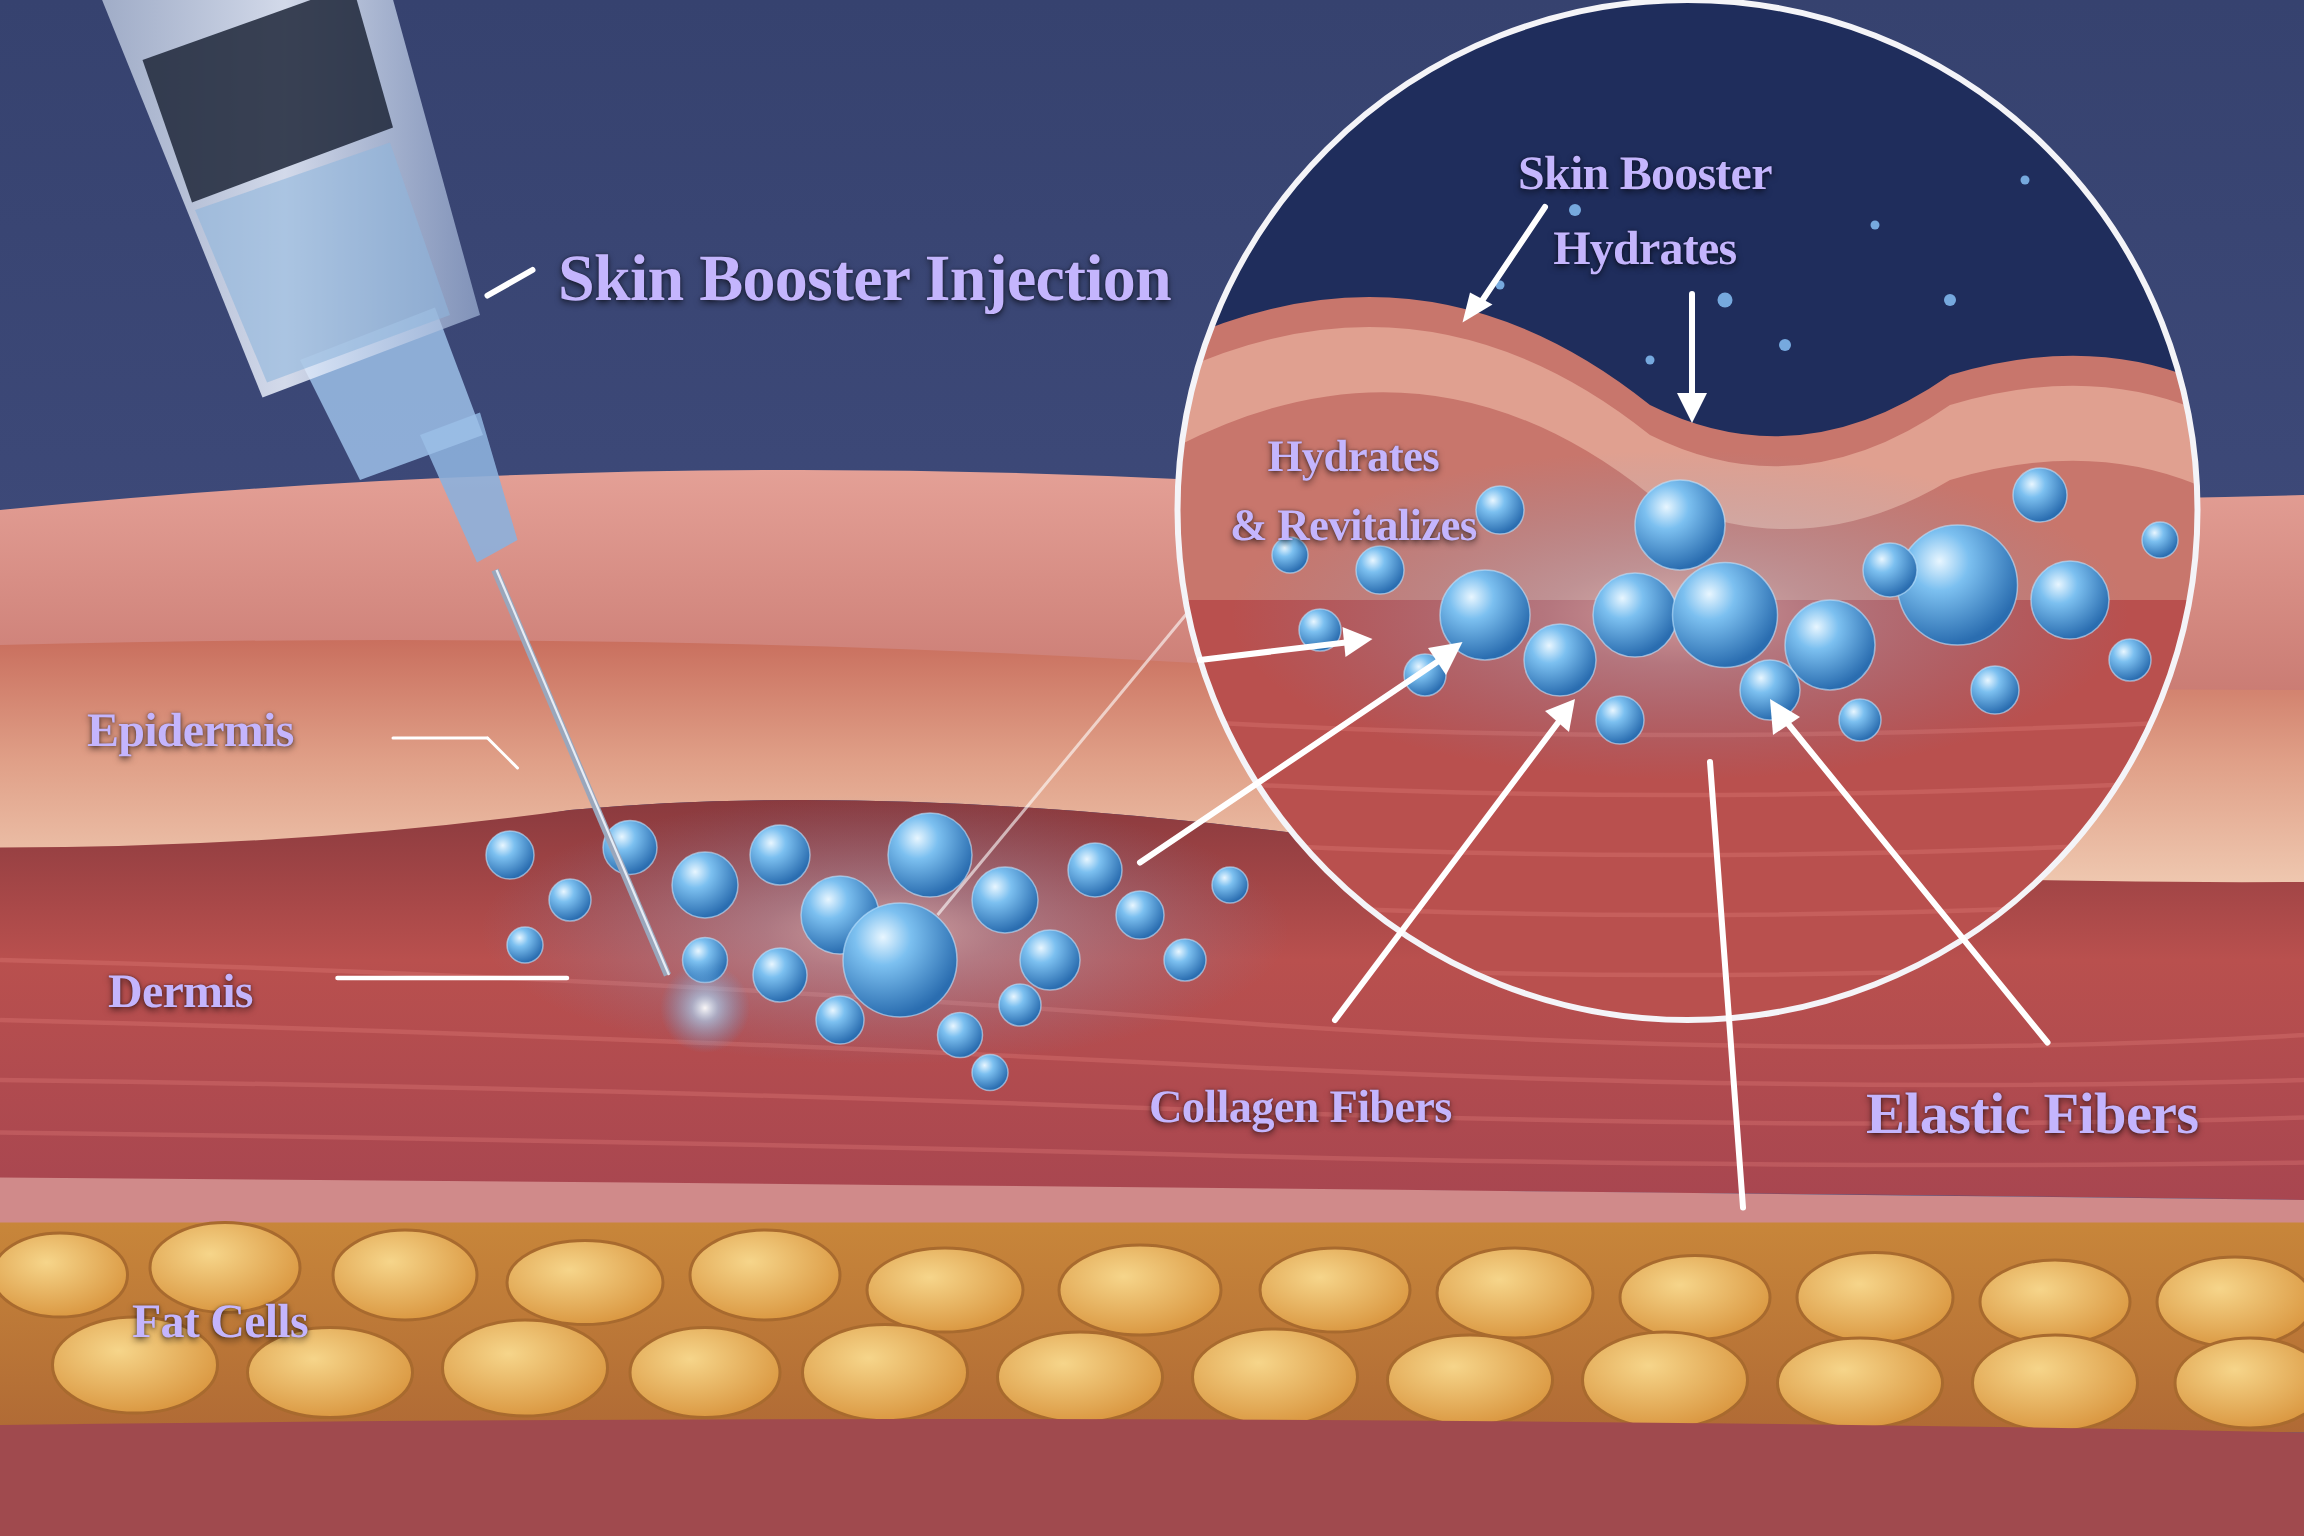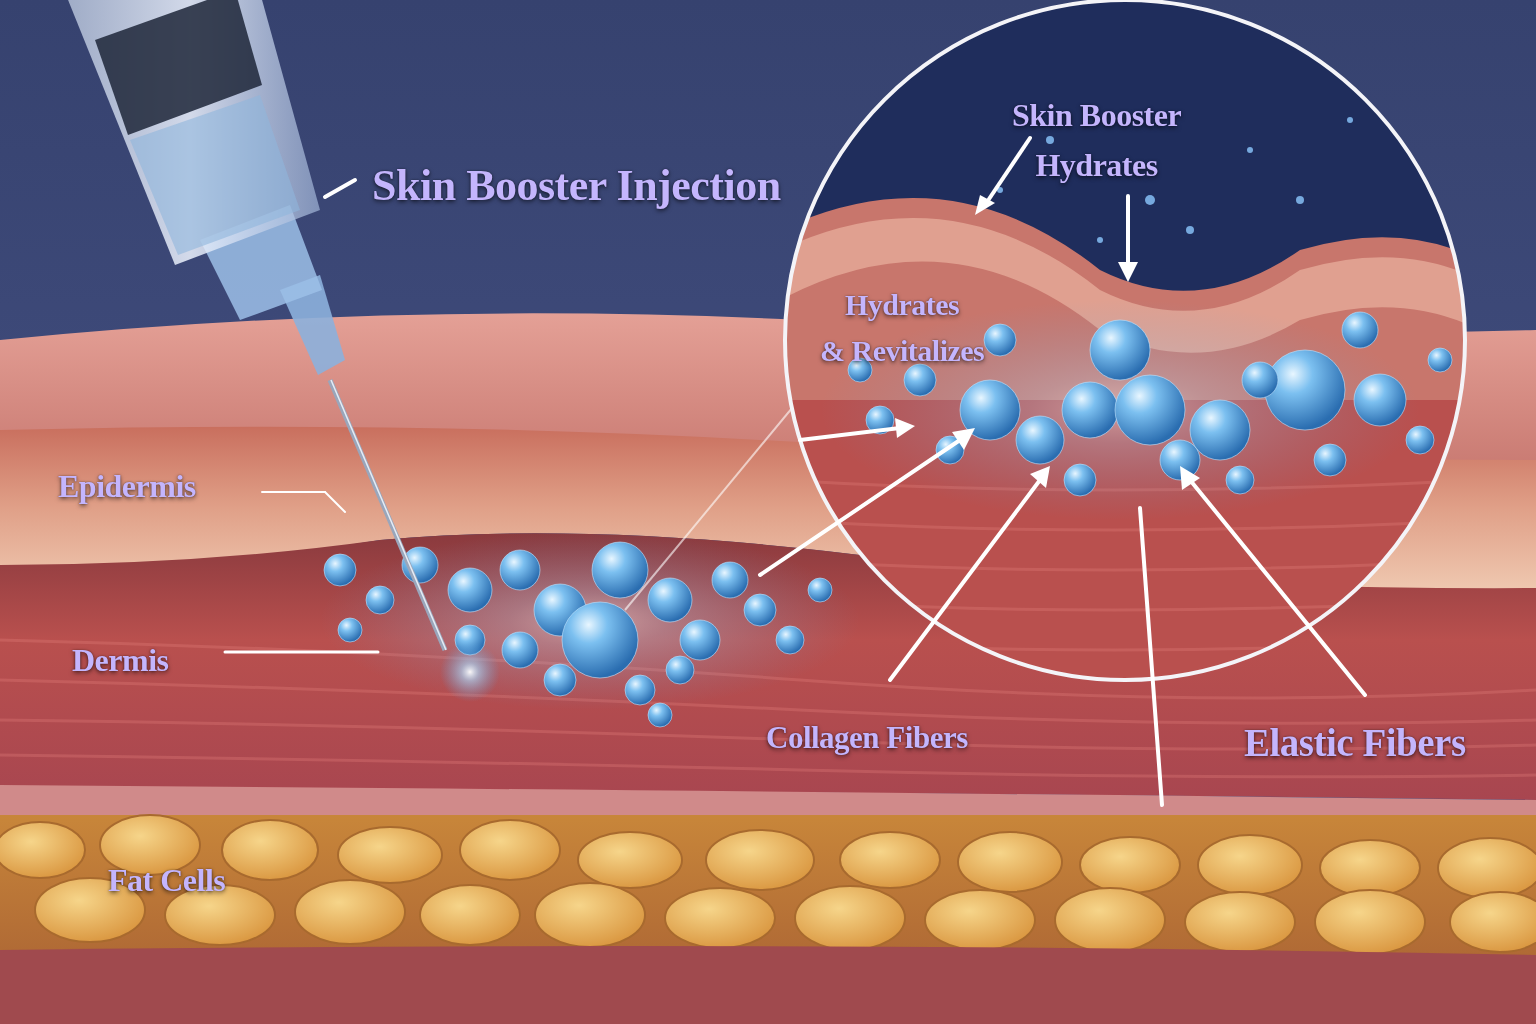--- a/index.html
+++ b/index.html
@@ -9,21 +9,21 @@
   .label {
     position: absolute; color: #c4b5fd; font-weight: bold; white-space: nowrap;
     text-shadow: 0 2px 4px rgba(0,0,0,0.55), 0 0 2px rgba(0,0,0,0.4);
     font-family: Liberation Serif, serif; letter-spacing: -0.5px;
   }
   .l-inj { left: 372px; top: 160px; font-size: 44px; }
   .l-sol { left: 1012px; top: 90px; font-size: 32px; text-align: center; line-height: 50px; }
   .l-hyd { left: 820px; top: 282px; font-size: 30px; text-align: center; line-height: 46px; }
   .l-epi { left: 58px; top: 468px; font-size: 32px; text-align: right; }
   .l-der { left: 72px; top: 630px; font-size: 32px; margin-top: 12px; }
-  .l-fat { left: 88px; top: 862px; font-size: 32px; margin-left: 20px; }
+  .l-fat { left: 88px; top: 862px; font-size: 32px; }
   .l-col { left: 766px; top: 720px; font-size: 31px; }
   .l-ela { left: 1244px; top: 720px; font-size: 39px; }
 </style>
 </head>
 <body>
 
 <div class="stage">
   <svg class="art" viewBox="0 0 1536 1024">
     <defs>
       <linearGradient id="bg" x1="0" y1="0" x2="0" y2="1">

